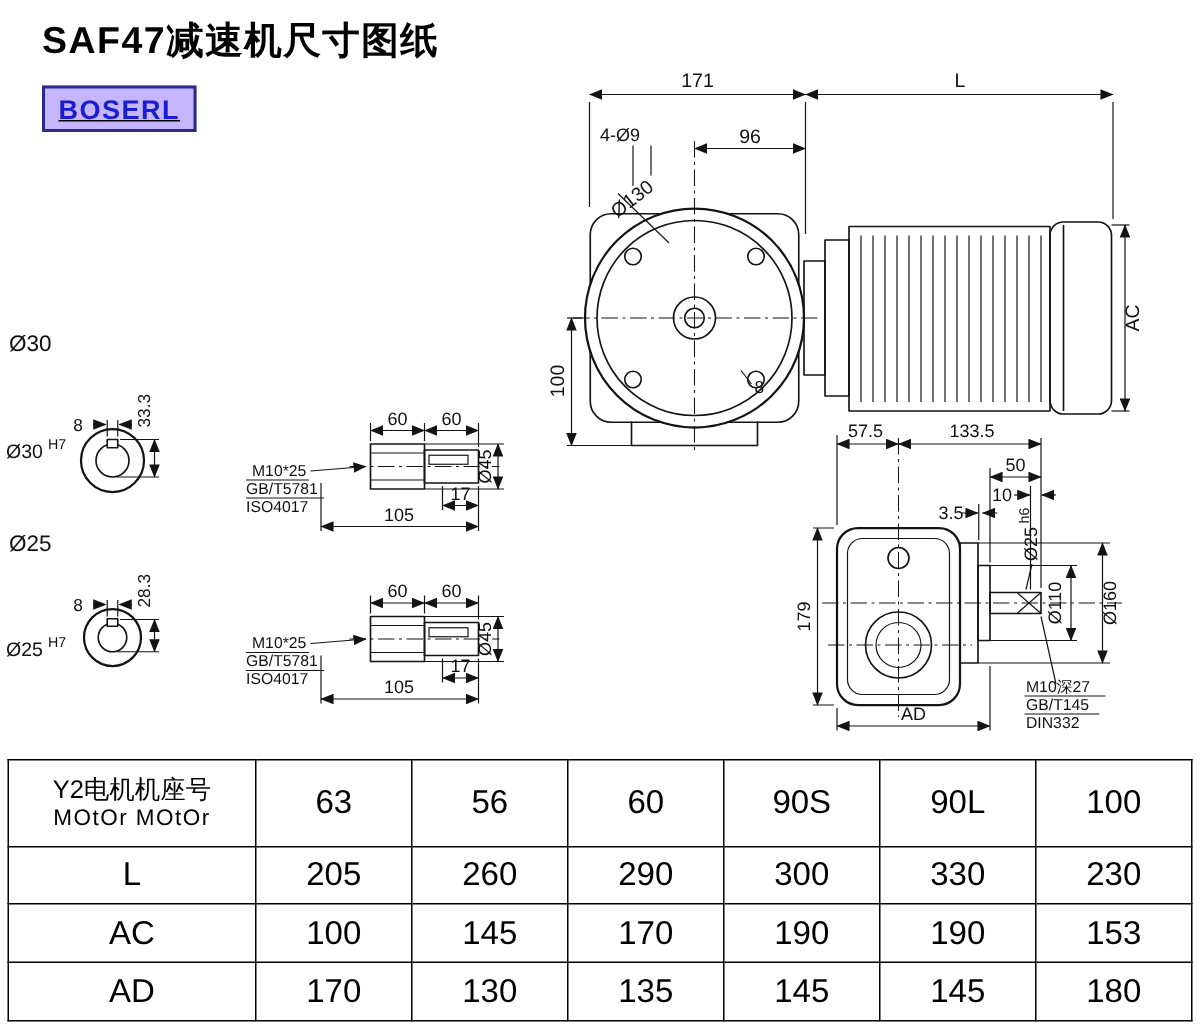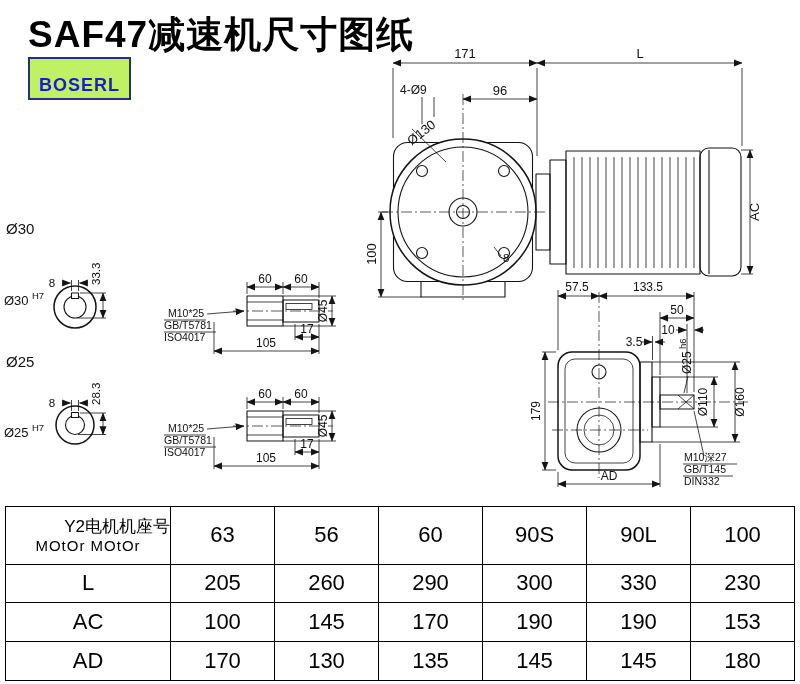--- a/index.html
+++ b/index.html
@@ -1,41 +1,41 @@
 <!DOCTYPE html>
 <html><head>
 <meta charset="utf-8">
 <style>
   html,body{margin:0;padding:0;background:#fff;}
   #page{position:relative;width:800px;height:684px;background:#fff;overflow:hidden;
         font-family:"Liberation Sans",sans-serif;color:#000;}
 
   
-  #title{position:absolute;left:28px;top:10px;font-size:37px;font-weight:bold;
+  #title{position:absolute;left:28px;top:10px;font-size:25px;font-weight:bold;
          letter-spacing:1px;color:#000;}
   #brand-box{position:absolute;left:28px;top:57px;border:2px solid #2b2b85;
-             padding:16px 9px 2px 9px;background:#bef264;}
+             padding:4px 9px 2px 9px;background:#c4b5fd;text-decoration:underline;}
   #brand-box span{font-size:18px;font-weight:bold;color:#1b1bd0;letter-spacing:1px;}
 
   
   svg .ol{fill:none;stroke:#141414;stroke-width:1.5;stroke-linejoin:round;}
   svg .ml{fill:none;stroke:#141414;stroke-width:1.1;stroke-linejoin:round;}
   svg .tl{fill:none;stroke:#141414;stroke-width:0.8;}
   svg .cl{fill:none;stroke:#141414;stroke-width:0.7;stroke-dasharray:11 3 2 3;}
   svg text{fill:#111;font-family:"Liberation Sans",sans-serif;}
   .t15{font-size:15px;} .t13{font-size:13px;} .t12{font-size:12px;}
   .t11{font-size:11.5px;} .t10{font-size:10.5px;} .t9{font-size:9.5px;}
 
   
   .spec-table{position:absolute;left:5px;top:506px;width:790px;height:175px;
               border-collapse:collapse;table-layout:fixed;}
   .spec-table td{border:1.5px solid #000;text-align:center;vertical-align:middle;
                  font-size:22px;padding:0;}
   .spec-table col.c0{width:165px;}
-  .hl1{font-size:17px;line-height:21px;text-align:right;}
+  .hl1{font-size:17px;line-height:21px;}
   .hl2{font-size:15px;line-height:18px;letter-spacing:1px;}
 </style>
 </head>
 <body>
 
 <div id="page">
 
   <div id="title">SAF47减速机尺寸图纸</div>
   <div id="brand-box">
     <span>BOSERL</span>

